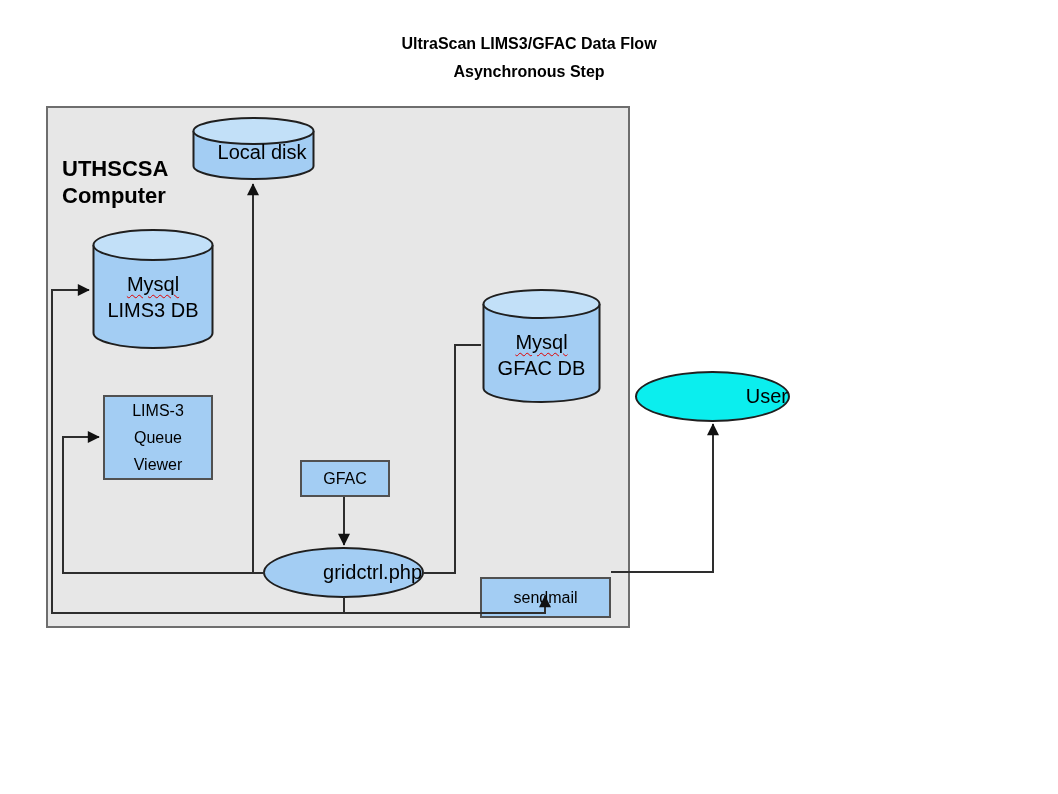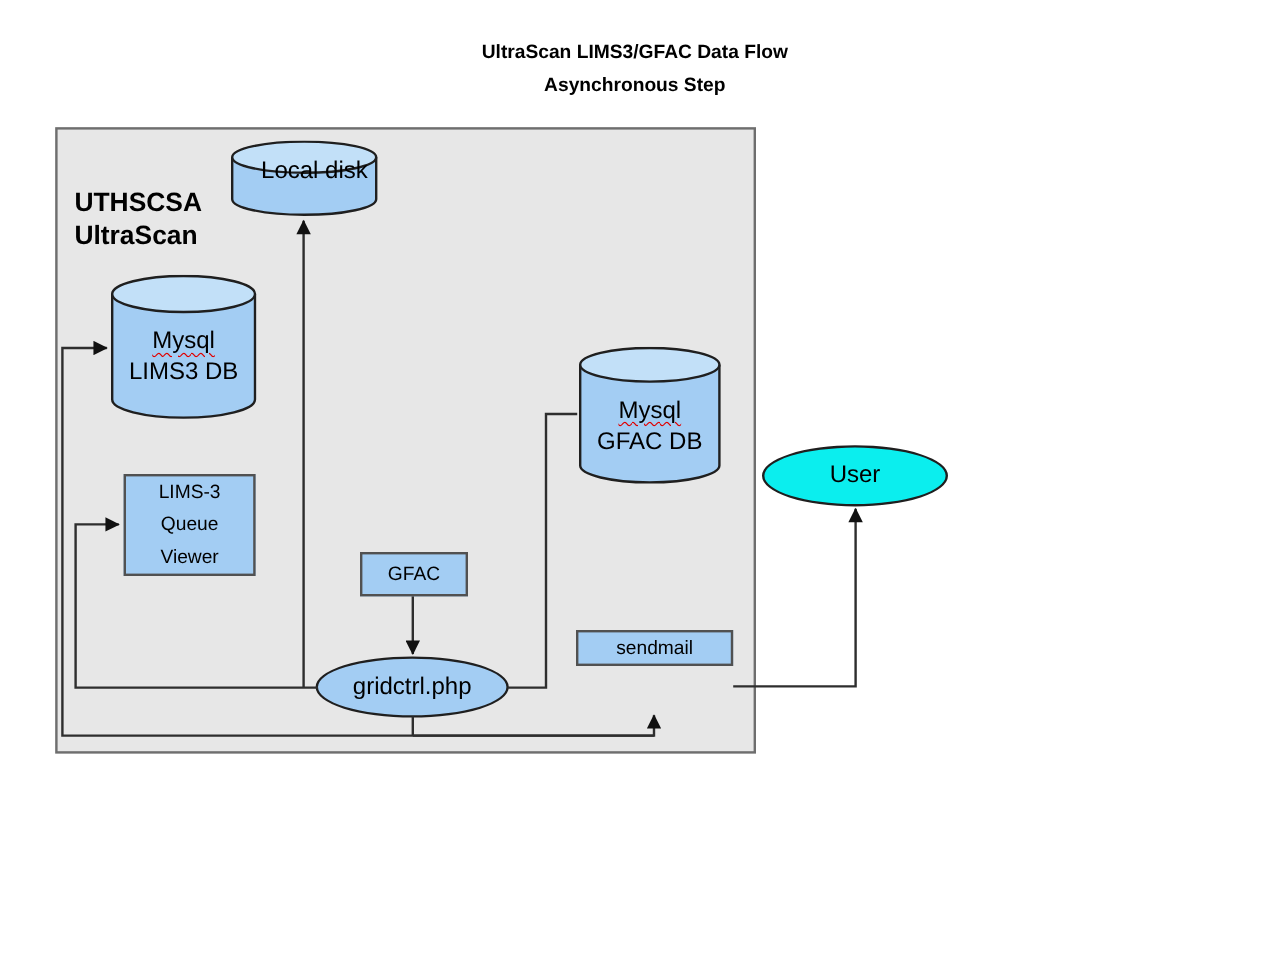--- a/index.html
+++ b/index.html
@@ -81,21 +81,21 @@
     justify-content: center;
     font-size: 16px;
     line-height: 27px;
     text-align: center;
   }
   .ellipse-node {
     border: 2px solid var(--round-border);
     border-radius: 50%;
     display: flex;
     align-items: center;
-    justify-content: center;
+    justify-content: flex-end;
     font-size: 20px;
     text-align: center;
   }
   .blue-fill { background: var(--shape-blue); }
   .cyan-fill { background: var(--user-cyan); }
   .misspell {
     text-decoration-line: underline;
     text-decoration-style: wavy;
     text-decoration-color: var(--misspell-underline);
     text-decoration-thickness: 1px;
@@ -110,21 +110,21 @@
 
   <div class="title">
     <div>UltraScan LIMS3/GFAC Data Flow</div>
     <div>Asynchronous Step</div>
   </div>
 
   <div class="gray-box"></div>
 
   <div class="uthscsa-label line-block">
     <span>UTHSCSA</span>
-    <span>UltraScan</span>
+    <span>Computer</span>
   </div>
 
   <svg class="connector-layer" width="1058" height="794" viewBox="0 0 1058 794" xmlns="http://www.w3.org/2000/svg">
     <defs>
       <marker id="arrow" viewBox="0 0 10 10" refX="9.3" refY="5" markerWidth="8" markerHeight="6" orient="auto-start-reverse">
         <path d="M0,0 L10,5 L0,10 z" fill="var(--arrow-color)"></path>
       </marker>
     </defs>
 
     <polyline points="344,497 344,545" marker-end="url(#arrow)"></polyline>
@@ -142,21 +142,21 @@
     <polyline points="423,573 455,573 455,345 481,345"></polyline>
 
     <polyline points="611,572 713,572 713,424" marker-end="url(#arrow)"></polyline>
   </svg>
 
   <div class="shape cyl" style="left:192px; top:117px; width:123px; height:65px;">
     <svg width="123" height="65" viewBox="0 0 123 65">
       <path d="M1.5,14 V49 a60,13 0 0 0 120,0 V14"></path>
       <ellipse cx="61.5" cy="14" rx="60" ry="13"></ellipse>
     </svg>
-    <div class="cyl-label" style="top:12px;padding-left:17px;">Local disk</div>
+    <div class="cyl-label" style="top:22px;padding-left:17px;">Local disk</div>
   </div>
 
   <div class="shape cyl" style="left:92px; top:229px; width:122px; height:121px;">
     <svg width="122" height="121" viewBox="0 0 122 121">
       <path d="M1.5,16 V104 a59.5,15 0 0 0 119,0 V16"></path>
       <ellipse cx="61" cy="16" rx="59.5" ry="15"></ellipse>
     </svg>
     <div class="cyl-label line-block" style="top:42px;">
       <span class="misspell">Mysql</span>
       <span>LIMS3 DB</span>
@@ -181,21 +181,21 @@
   </div>
 
   <div class="shape rect-node" style="left:300px; top:460px; width:90px; height:37px;">
     <span>GFAC</span>
   </div>
 
   <div class="shape ellipse-node blue-fill" style="left:263px; top:547px; width:161px; height:51px;">
     <span>gridctrl.php</span>
   </div>
 
-  <div class="shape rect-node" style="left:480px; top:525px; width:131px; height:30px;">
+  <div class="shape rect-node" style="left:480px; top:577px; width:131px; height:41px;">
     <span>sendmail</span>
   </div>
 
   <div class="shape ellipse-node cyan-fill" style="left:635px; top:371px; width:155px; height:51px;">
     <span>User</span>
   </div>
 
 </div>
 
 </body></html>

